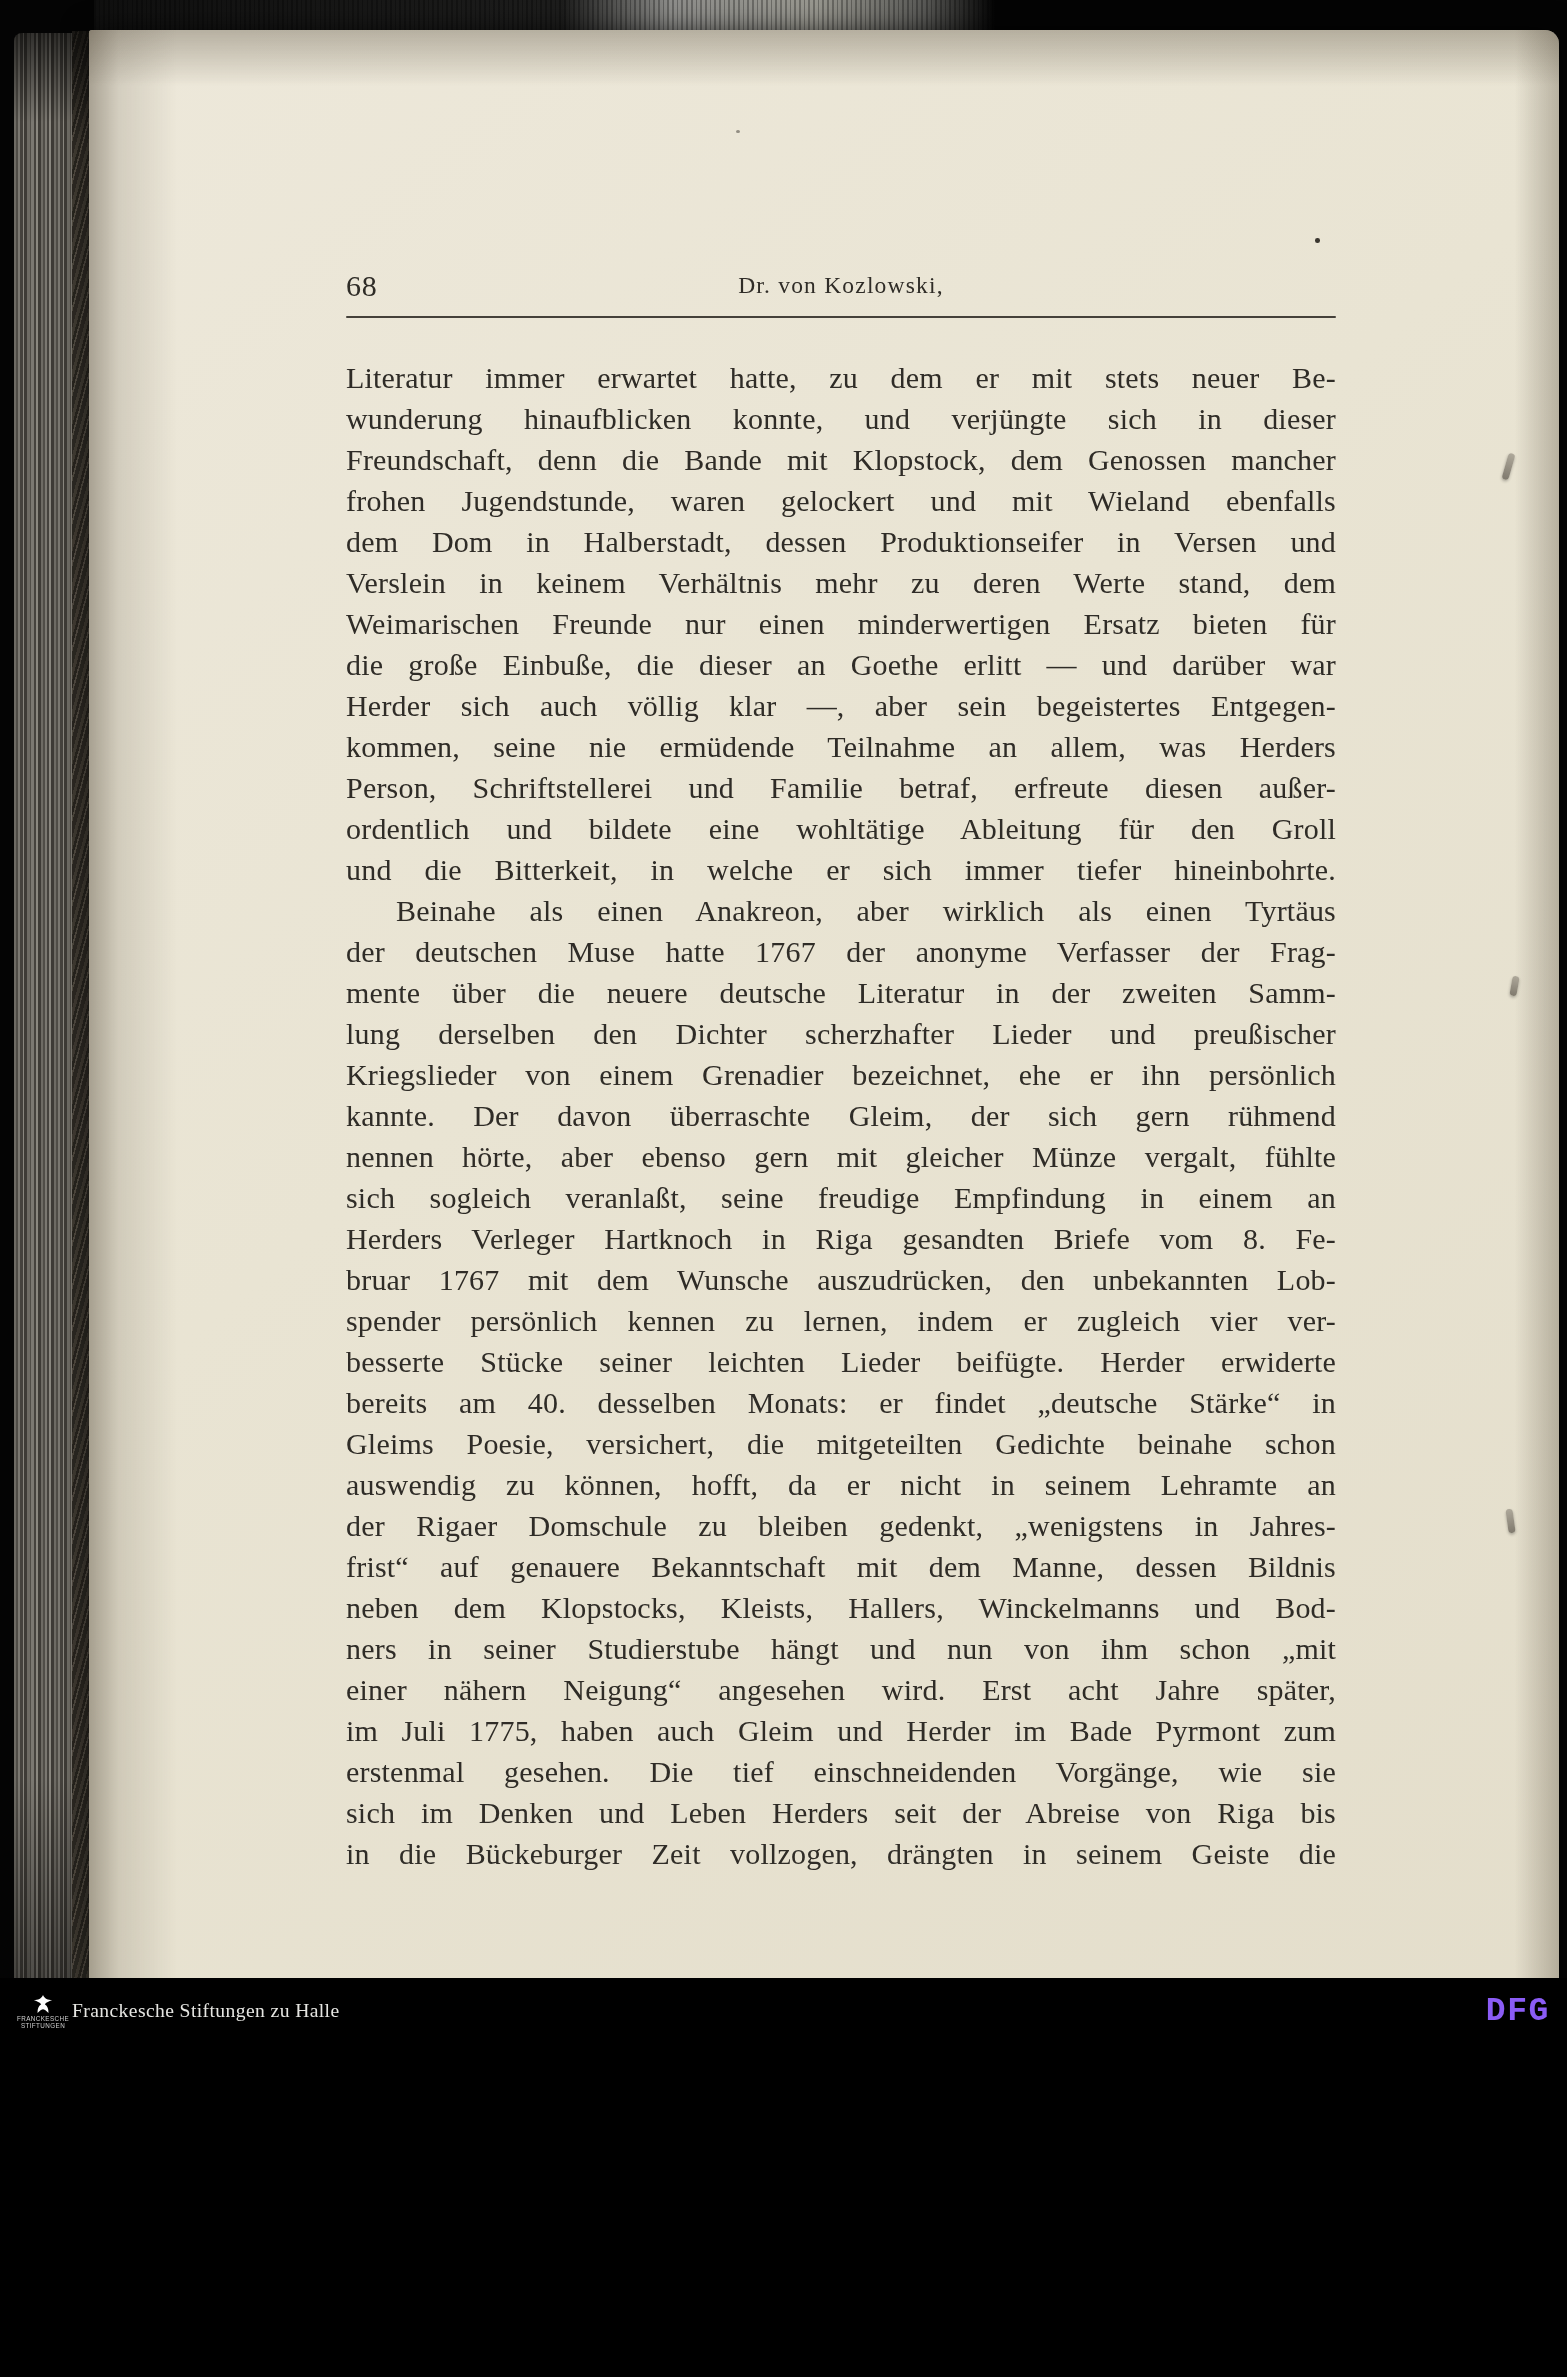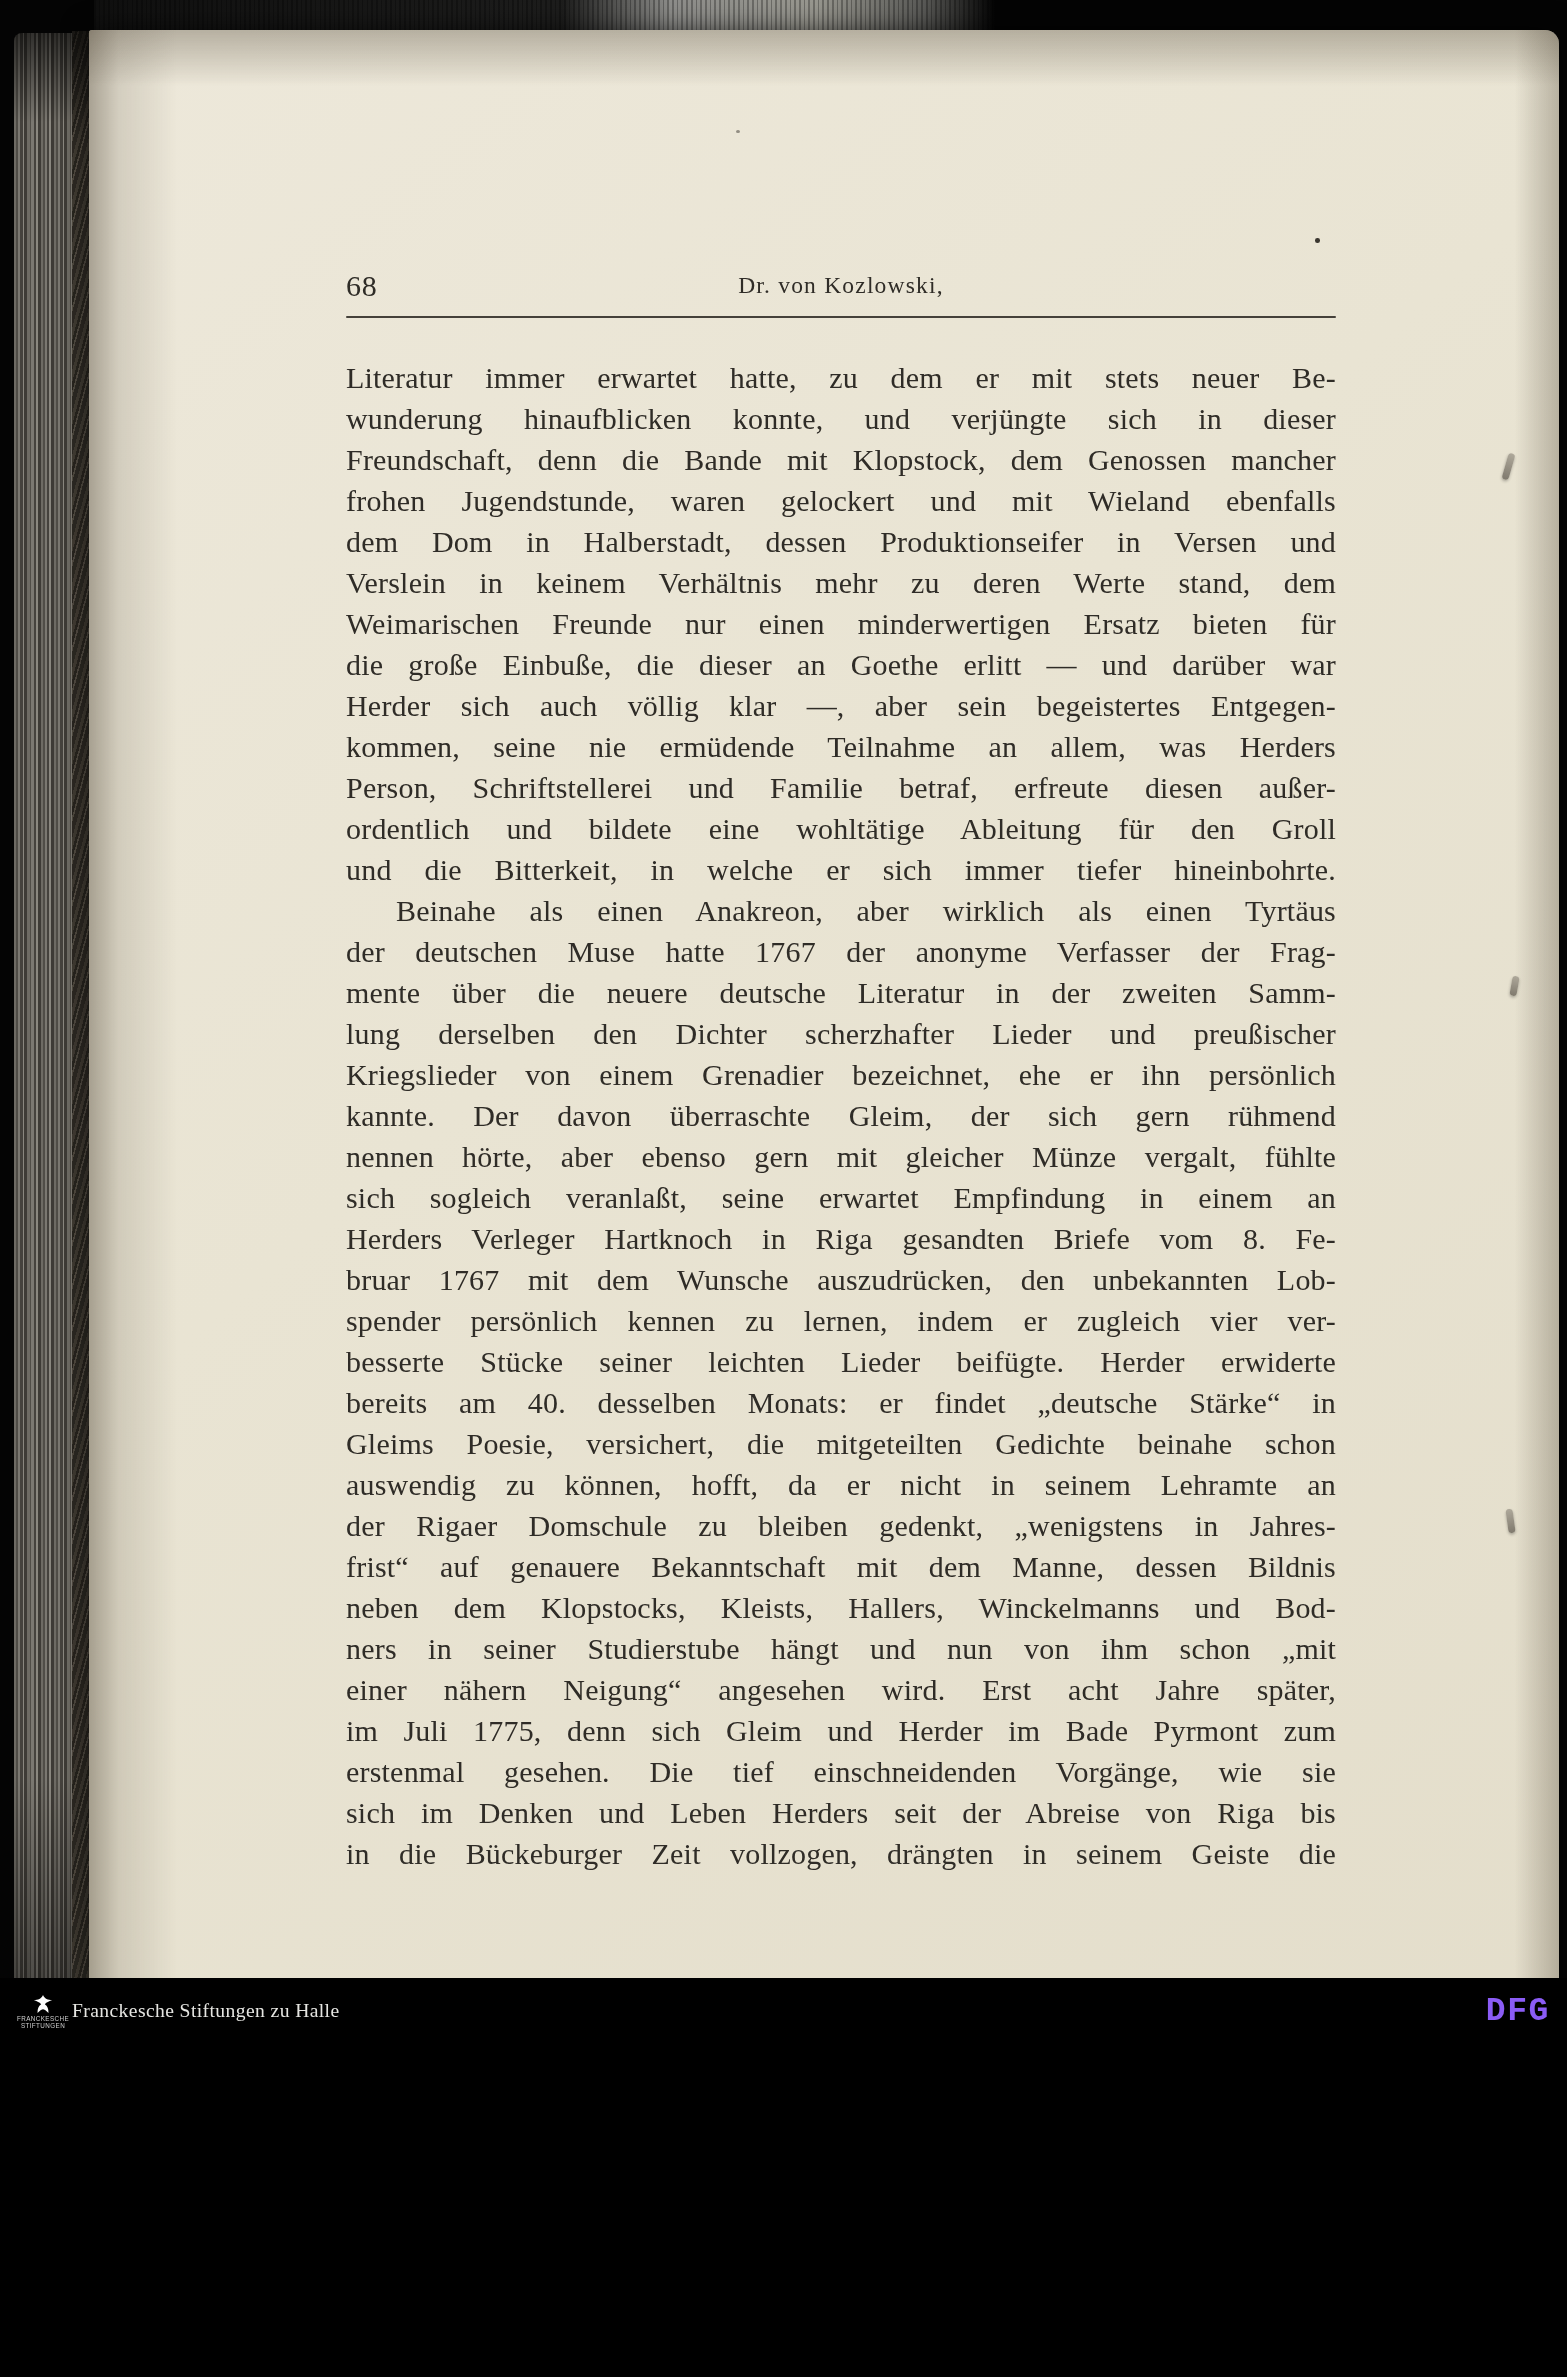--- a/index.html
+++ b/index.html
@@ -124,34 +124,34 @@
           <div class="line">Person, Schriftstellerei und Familie betraf, erfreute diesen außer-</div>
           <div class="line">ordentlich und bildete eine wohltätige Ableitung für den Groll</div>
           <div class="line">und die Bitterkeit, in welche er sich immer tiefer hineinbohrte.</div>
           <div class="line indent">Beinahe als einen Anakreon, aber wirklich als einen Tyrtäus</div>
           <div class="line">der deutschen Muse hatte 1767 der anonyme Verfasser der Frag-</div>
           <div class="line">mente über die neuere deutsche Literatur in der zweiten Samm-</div>
           <div class="line">lung derselben den Dichter scherzhafter Lieder und preußischer</div>
           <div class="line">Kriegslieder von einem Grenadier bezeichnet, ehe er ihn persönlich</div>
           <div class="line">kannte. Der davon überraschte Gleim, der sich gern rühmend</div>
           <div class="line">nennen hörte, aber ebenso gern mit gleicher Münze vergalt, fühlte</div>
-          <div class="line">sich sogleich veranlaßt, seine erwartet Empfindung in einem an</div>
+          <div class="line">sich sogleich veranlaßt, seine freudige Empfindung in einem an</div>
           <div class="line">Herders Verleger Hartknoch in Riga gesandten Briefe vom 8. Fe-</div>
           <div class="line">bruar 1767 mit dem Wunsche auszudrücken, den unbekannten Lob-</div>
           <div class="line">spender persönlich kennen zu lernen, indem er zugleich vier ver-</div>
           <div class="line">besserte Stücke seiner leichten Lieder beifügte. Herder erwiderte</div>
           <div class="line">bereits am 40. desselben Monats: er findet „deutsche Stärke“ in</div>
           <div class="line">Gleims Poesie, versichert, die mitgeteilten Gedichte beinahe schon</div>
           <div class="line">auswendig zu können, hofft, da er nicht in seinem Lehramte an</div>
           <div class="line">der Rigaer Domschule zu bleiben gedenkt, „wenigstens in Jahres-</div>
           <div class="line">frist“ auf genauere Bekanntschaft mit dem Manne, dessen Bildnis</div>
           <div class="line">neben dem Klopstocks, Kleists, Hallers, Winckelmanns und Bod-</div>
           <div class="line">ners in seiner Studierstube hängt und nun von ihm schon „mit</div>
           <div class="line">einer nähern Neigung“ angesehen wird. Erst acht Jahre später,</div>
-          <div class="line">im Juli 1775, denn sich Gleim und Herder im Bade Pyrmont zum</div>
+          <div class="line">im Juli 1775, haben auch Gleim und Herder im Bade Pyrmont zum</div>
           <div class="line">erstenmal gesehen. Die tief einschneidenden Vorgänge, wie sie</div>
           <div class="line">sich im Denken und Leben Herders seit der Abreise von Riga bis</div>
           <div class="line">in die Bückeburger Zeit vollzogen, drängten in seinem Geiste die</div>
         </div>
     </div>
     <div class="speck s1"></div>
     <div class="speck s2"></div>
   </div>
 
   <div class="thread t1"></div>

